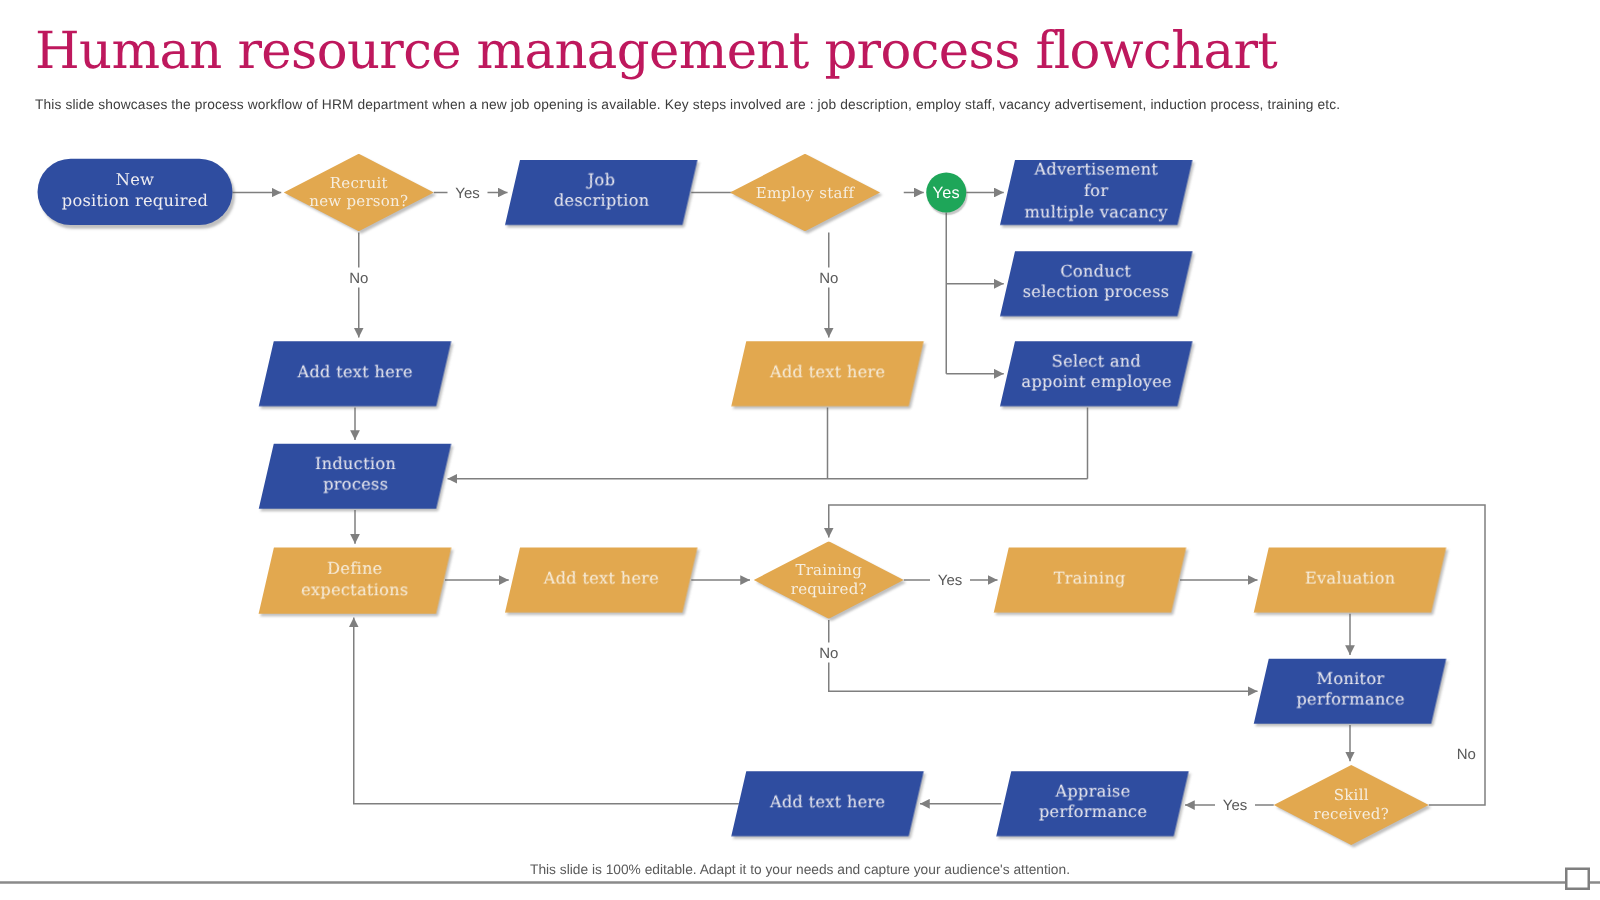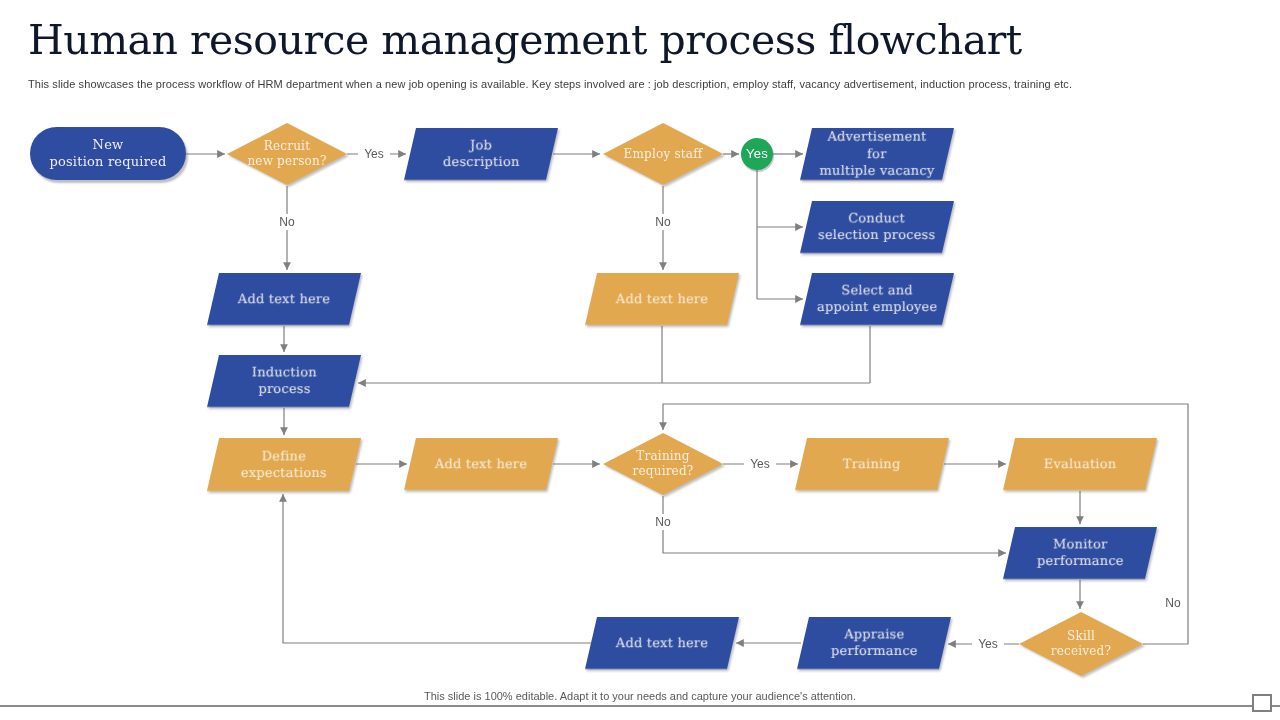--- a/index.html
+++ b/index.html
@@ -3,21 +3,21 @@
 <meta charset="utf-8">
 <style>
   html,body { margin:0; padding:0; background:#ffffff; }
   .slide {
     position:relative; width:1280px; height:720px; background:#ffffff;
     overflow:hidden; font-family:"Liberation Sans", sans-serif;
   }
   .title {
     position:absolute; left:28px; top:16px; margin:0;
     font-family:"DejaVu Serif", serif; font-weight:400;
-    font-size:41px; color:#0f172a; letter-spacing:-0.5px; white-space:nowrap;
+    font-size:41px; color:#be185d; letter-spacing:-0.5px; white-space:nowrap;
   }
   .subtitle {
     position:absolute; left:28px; top:78px; margin:0; width:1160px;
     font-size:11px; color:#3d3d3d; letter-spacing:0.1px;
   }
   .connectors { position:absolute; left:0; top:0; z-index:1; pointer-events:none; }
 
   .node {
     position:absolute; z-index:2; display:flex; align-items:center; justify-content:center;
     text-align:center; color:#f0ece9;
@@ -118,21 +118,21 @@
   <div class="node stadium blue" style="left:30px;top:127px;width:156px;height:53px;">
     <span class="lbl">New
 position required</span>
   </div>
 
   <div class="node para blue" style="left:410px;top:128px;width:142px;height:52px;">
     <span class="lbl">Job
 description</span>
   </div>
 
-  <div class="node diamond" style="left:603px;top:123px;width:120px;height:62px;">
+  <div class="node diamond" style="left:584px;top:123px;width:120px;height:62px;">
     <div class="shape orange">
       <span class="lbl">Employ staff</span>
     </div>
   </div>
 
   <div class="node circle" style="left:741px;top:138px;width:32px;height:32px;">
     <span class="lbl">Yes</span>
   </div>
 
   <div class="node para blue" style="left:806px;top:128px;width:142px;height:52px;">

